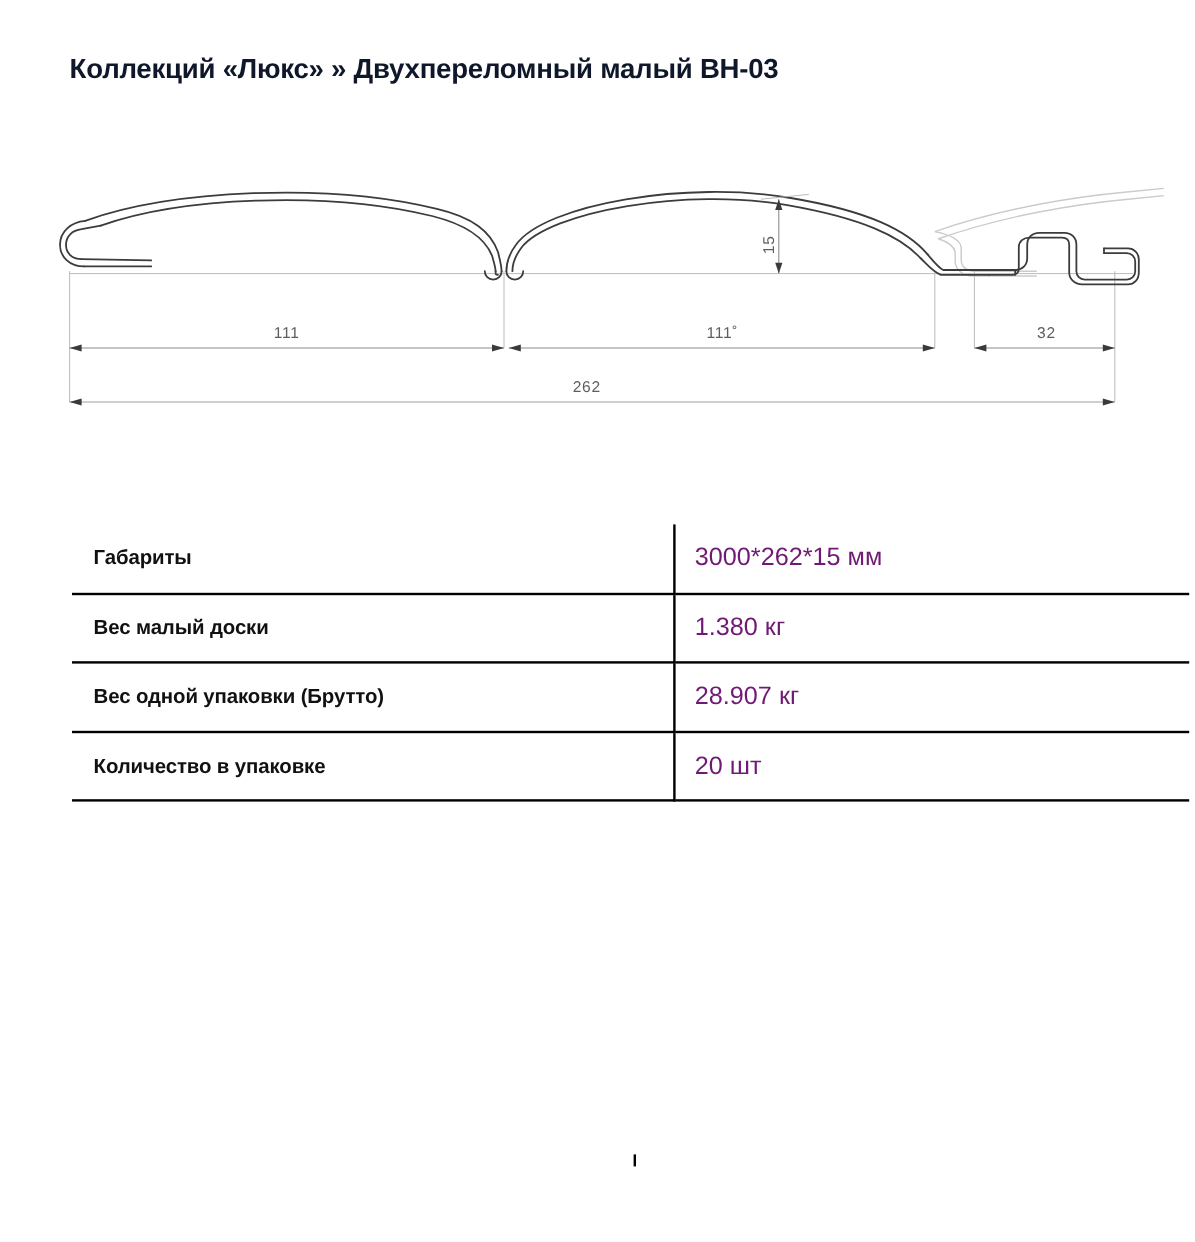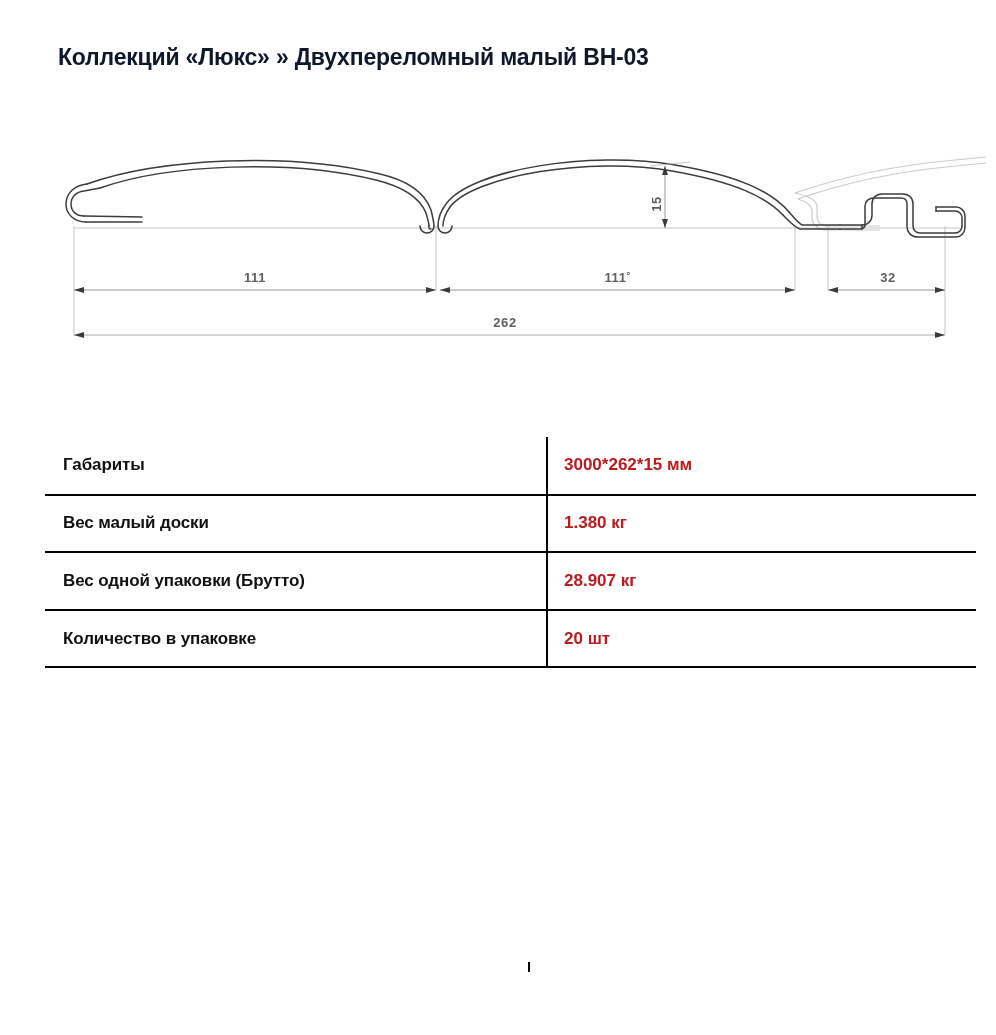--- a/index.html
+++ b/index.html
@@ -25,42 +25,41 @@
     font-size: 23px;
     font-weight: bold;
     letter-spacing: -0.2px;
     white-space: nowrap;
     color: #0f172a;
   }
 
   
   #drawing-wrap {
     position: absolute;
-    left: 50px;
+    left: 34px;
     top: 130px;
     width: 936px;
     height: 230px;
-    font-weight: bold;
   }
   #profile-drawing {
     display: block;
     width: 936px;
     height: 230px;
   }
   .dim-text {
     font-family: "Liberation Sans", "DejaVu Sans", sans-serif;
     font-size: 13px;
     fill: #5e5e5e;
     letter-spacing: 0.6px;
   }
 
   
   #spec-table {
     position: absolute;
-    left: 45px;
+    left: 60px;
     top: 437px;
     width: 895px;
     border-collapse: collapse;
     table-layout: fixed;
   }
   #spec-table tr {
     height: 57.6px;
   }
   #spec-table td {
     padding: 0 0 0 18px;
@@ -73,23 +72,23 @@
   #spec-table td.label-cell {
     width: 483px;
     font-size: 17px;
     font-weight: bold;
     letter-spacing: -0.1px;
     border-right: 2px solid #000000;
     color: #111111;
   }
   #spec-table td.value-cell {
     width: 412px;
-    font-size: 17px;
-    font-weight: bold;
-    color: #b91c1c;
+    font-size: 21px;
+    font-weight: normal;
+    color: #701a75;
     padding-left: 16px;
   }
   
   #divider-overhang {
     position: absolute;
     left: 528px;
     top: 962px;
     width: 2px;
     height: 10px;
     background: #000000;

